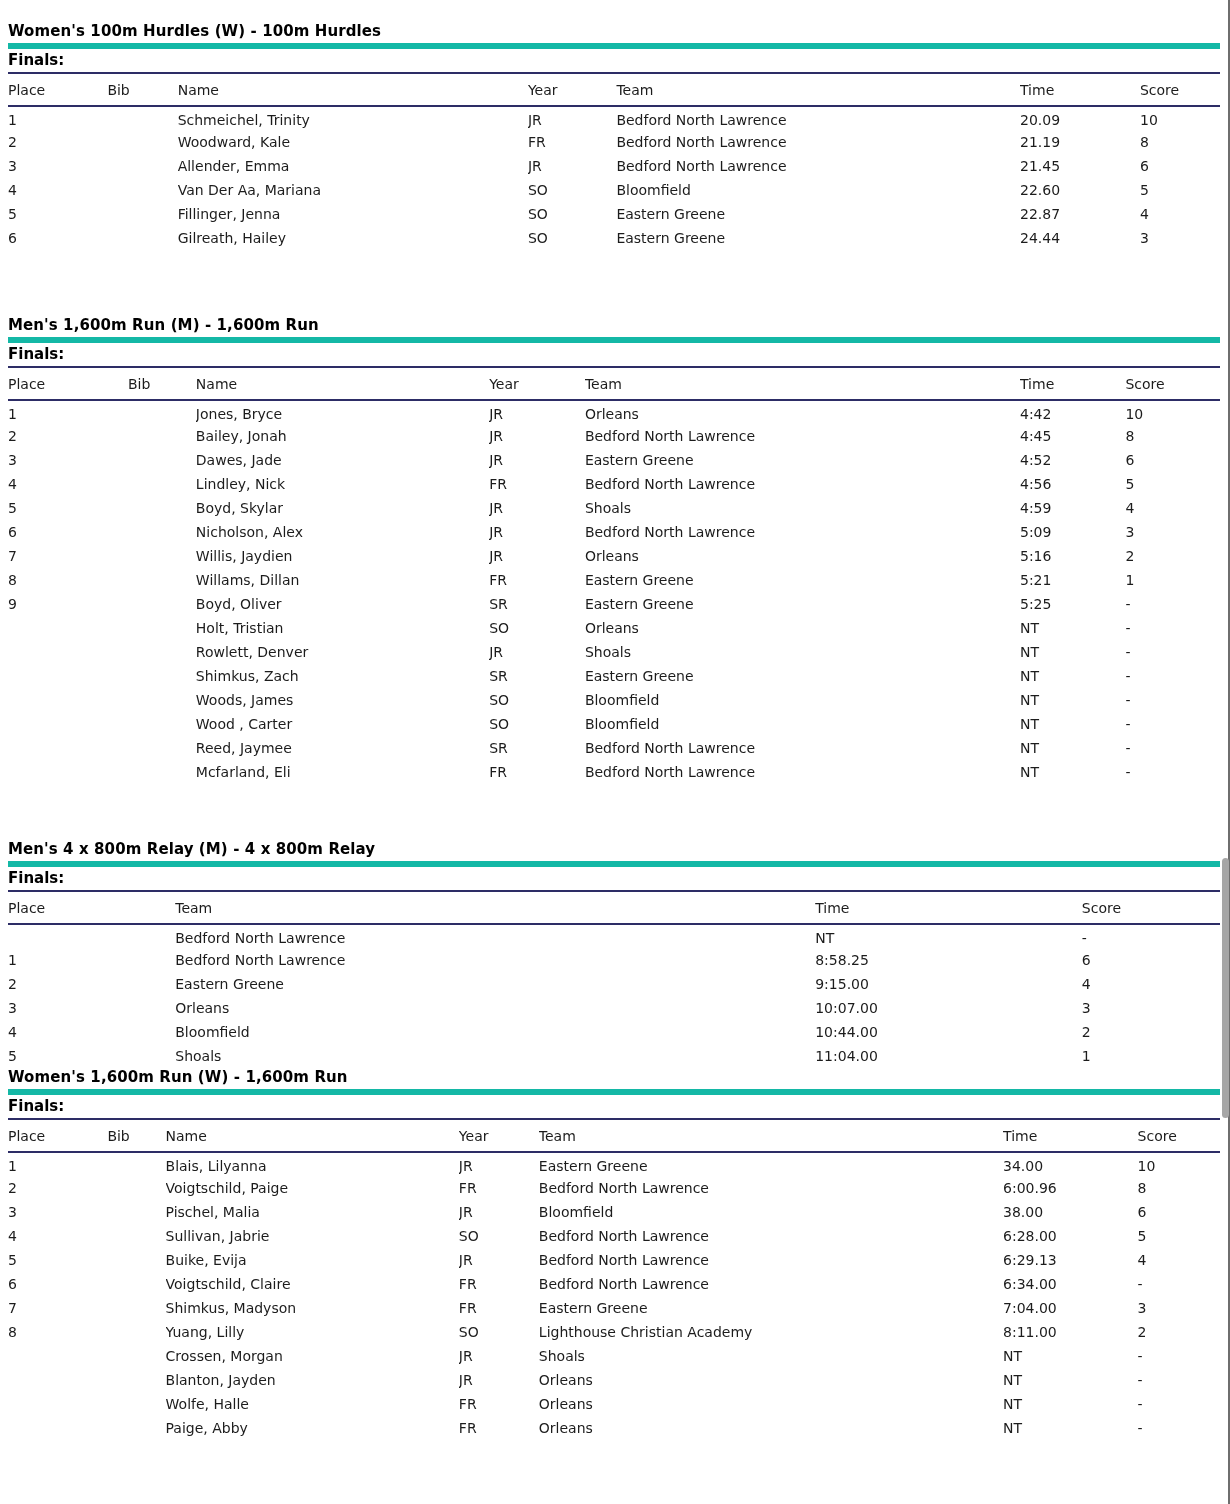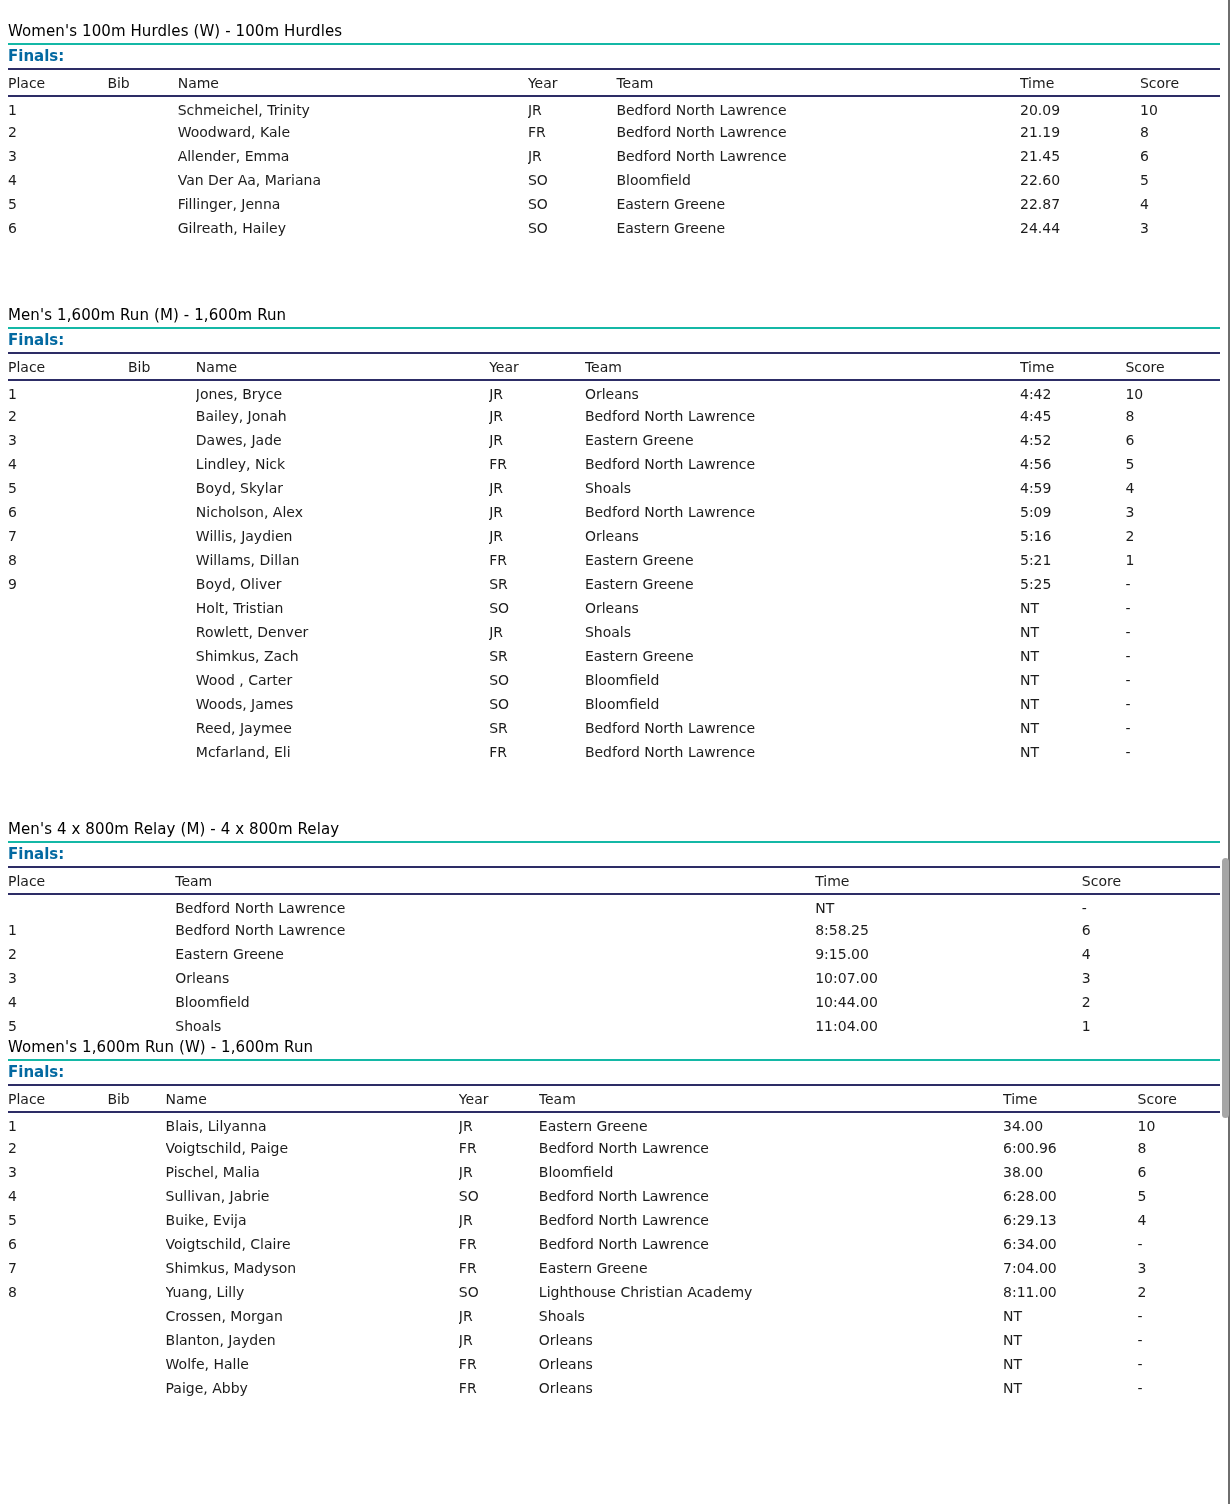--- a/index.html
+++ b/index.html
@@ -5,32 +5,32 @@
   * { margin:0; padding:0; box-sizing:border-box; }
   html, body { background:#ffffff; }
   body {
     width:1230px; height:1504px; position:relative; overflow:hidden;
     font-family:"DejaVu Sans","Liberation Sans",sans-serif;
     color:#1c1c1c;
   }
   .content { position:absolute; top:22px; left:8px; width:1212px; }
   section.event { width:100%; }
   .event-title {
-    font-size:15px; font-weight:normal; color:#000;
-    padding:0 0 3px 0; border-bottom:2px solid #14b8a6;
+    font-size:15px; font-weight:bold; color:#000;
+    padding:0 0 3px 0; border-bottom:6px solid #14b8a6;
     letter-spacing:0.1px;
   }
   .round-label {
-    font-size:15px; font-weight:bold; color:#0369a1;
+    font-size:15px; font-weight:bold; color:#000000;
     padding:2px 0 3px 0; border-bottom:2px solid #2d2d66;
   }
   table { width:100%; border-collapse:collapse; table-layout:fixed; }
   th {
     font-size:14px; font-weight:normal; text-align:left;
-    height:26px; vertical-align:middle;
+    height:32px; vertical-align:middle;
     border-bottom:2px solid #2d2d66; white-space:nowrap; overflow:hidden;
   }
   td {
     font-size:14px; height:24px; vertical-align:middle;
     white-space:nowrap; overflow:hidden;
   }
   tbody tr:first-child td { padding-top:3px; }
   .scroll-track {
     position:absolute; top:0; right:0; width:2px; height:1504px;
     background:#6e6e6e;
@@ -255,30 +255,30 @@
             <td></td>
             <td>Shimkus, Zach</td>
             <td>SR</td>
             <td>Eastern Greene</td>
             <td>NT</td>
             <td>-</td>
           </tr>
           <tr>
             <td></td>
             <td></td>
+            <td>Woods, James</td>
+            <td>SO</td>
+            <td>Bloomfield</td>
+            <td>NT</td>
+            <td>-</td>
+          </tr>
+          <tr>
+            <td></td>
+            <td></td>
             <td>Wood , Carter</td>
-            <td>SO</td>
-            <td>Bloomfield</td>
-            <td>NT</td>
-            <td>-</td>
-          </tr>
-          <tr>
-            <td></td>
-            <td></td>
-            <td>Woods, James</td>
             <td>SO</td>
             <td>Bloomfield</td>
             <td>NT</td>
             <td>-</td>
           </tr>
           <tr>
             <td></td>
             <td></td>
             <td>Reed, Jaymee</td>
             <td>SR</td>

